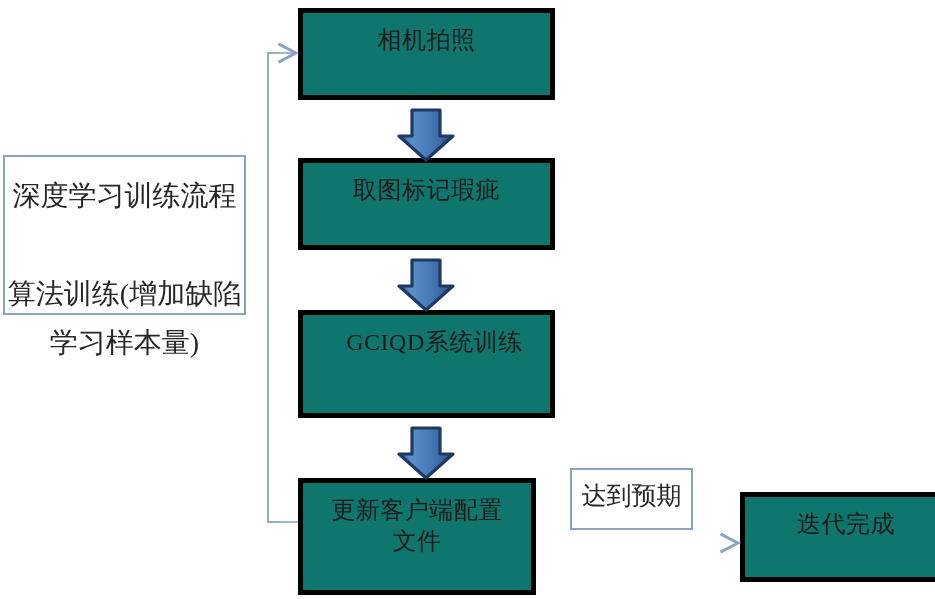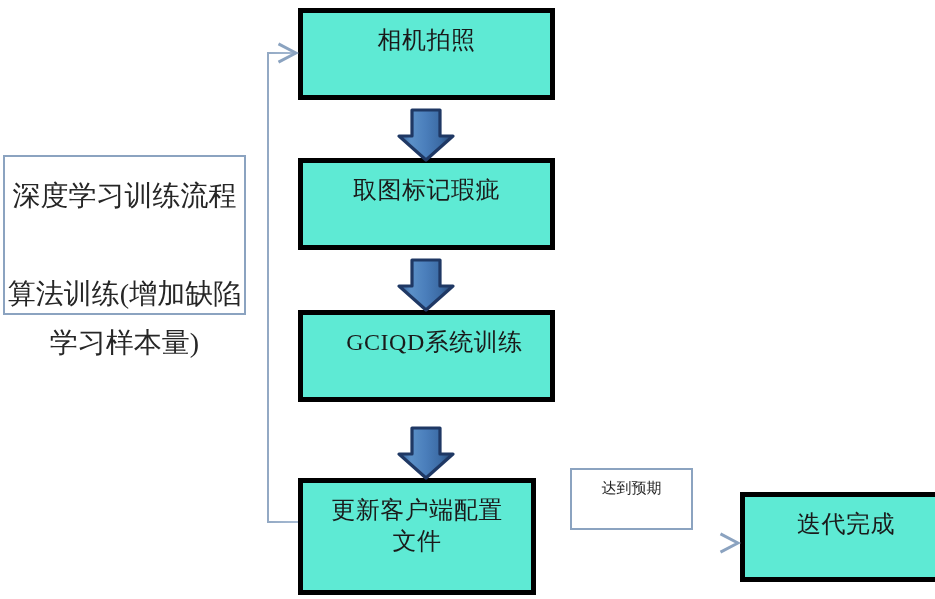--- a/index.html
+++ b/index.html
@@ -12,21 +12,21 @@
     width: 935px;
     height: 599px;
     background: #ffffff;
     font-family: "Liberation Serif", "DejaVu Serif", serif;
     overflow: hidden;
   }
   
   .node-box {
     position: absolute;
     box-sizing: border-box;
-    background: #5eead4;
+    background: #0f766e;
     border: 5px solid #000000;
     display: flex;
     justify-content: center;
     align-items: flex-start;
   }
   .node-box .node-label {
     padding-top: 12px;
     font-size: 24px;
     line-height: 1.28;
     color: #1a1a1a;
@@ -51,21 +51,21 @@
     text-align: center;
     white-space: pre-line;
   }
   #info-panel .thin-label {
     padding-top: 14px;
     font-size: 28px;
     line-height: 1.75;
   }
   #expect-label-box .thin-label {
     padding-top: 7px;
-    font-size: 15px;
+    font-size: 25px;
   }
   
   #arrow-layer {
     position: absolute;
     left: 0;
     top: 0;
     width: 935px;
     height: 599px;
     pointer-events: none;
   }
@@ -83,21 +83,21 @@
   </div>
 
   <div class="node-box" id="node-capture" style="left:298px; top:8px; width:257px; height:92px;">
     <span class="node-label">相机拍照</span>
   </div>
 
   <div class="node-box" id="node-annotate" style="left:298px; top:158px; width:257px; height:92px;">
     <span class="node-label">取图标记瑕疵</span>
   </div>
 
-  <div class="node-box" id="node-train" style="left:298px; top:310px; width:257px; height:92px;padding-left:16px;">
+  <div class="node-box" id="node-train" style="left:298px; top:310px; width:257px; height:108px;padding-left:16px;">
     <span class="node-label">GCIQD系统训练</span>
   </div>
 
   <div class="node-box" id="node-update-config" style="left:298px; top:478px; width:238px; height:117px;">
     <span class="node-label">更新客户端配置
 文件</span>
   </div>
 
   <div class="node-box" id="node-iteration-done" style="left:740px; top:492px; width:212px; height:90px;">
     <span class="node-label">迭代完成</span>

